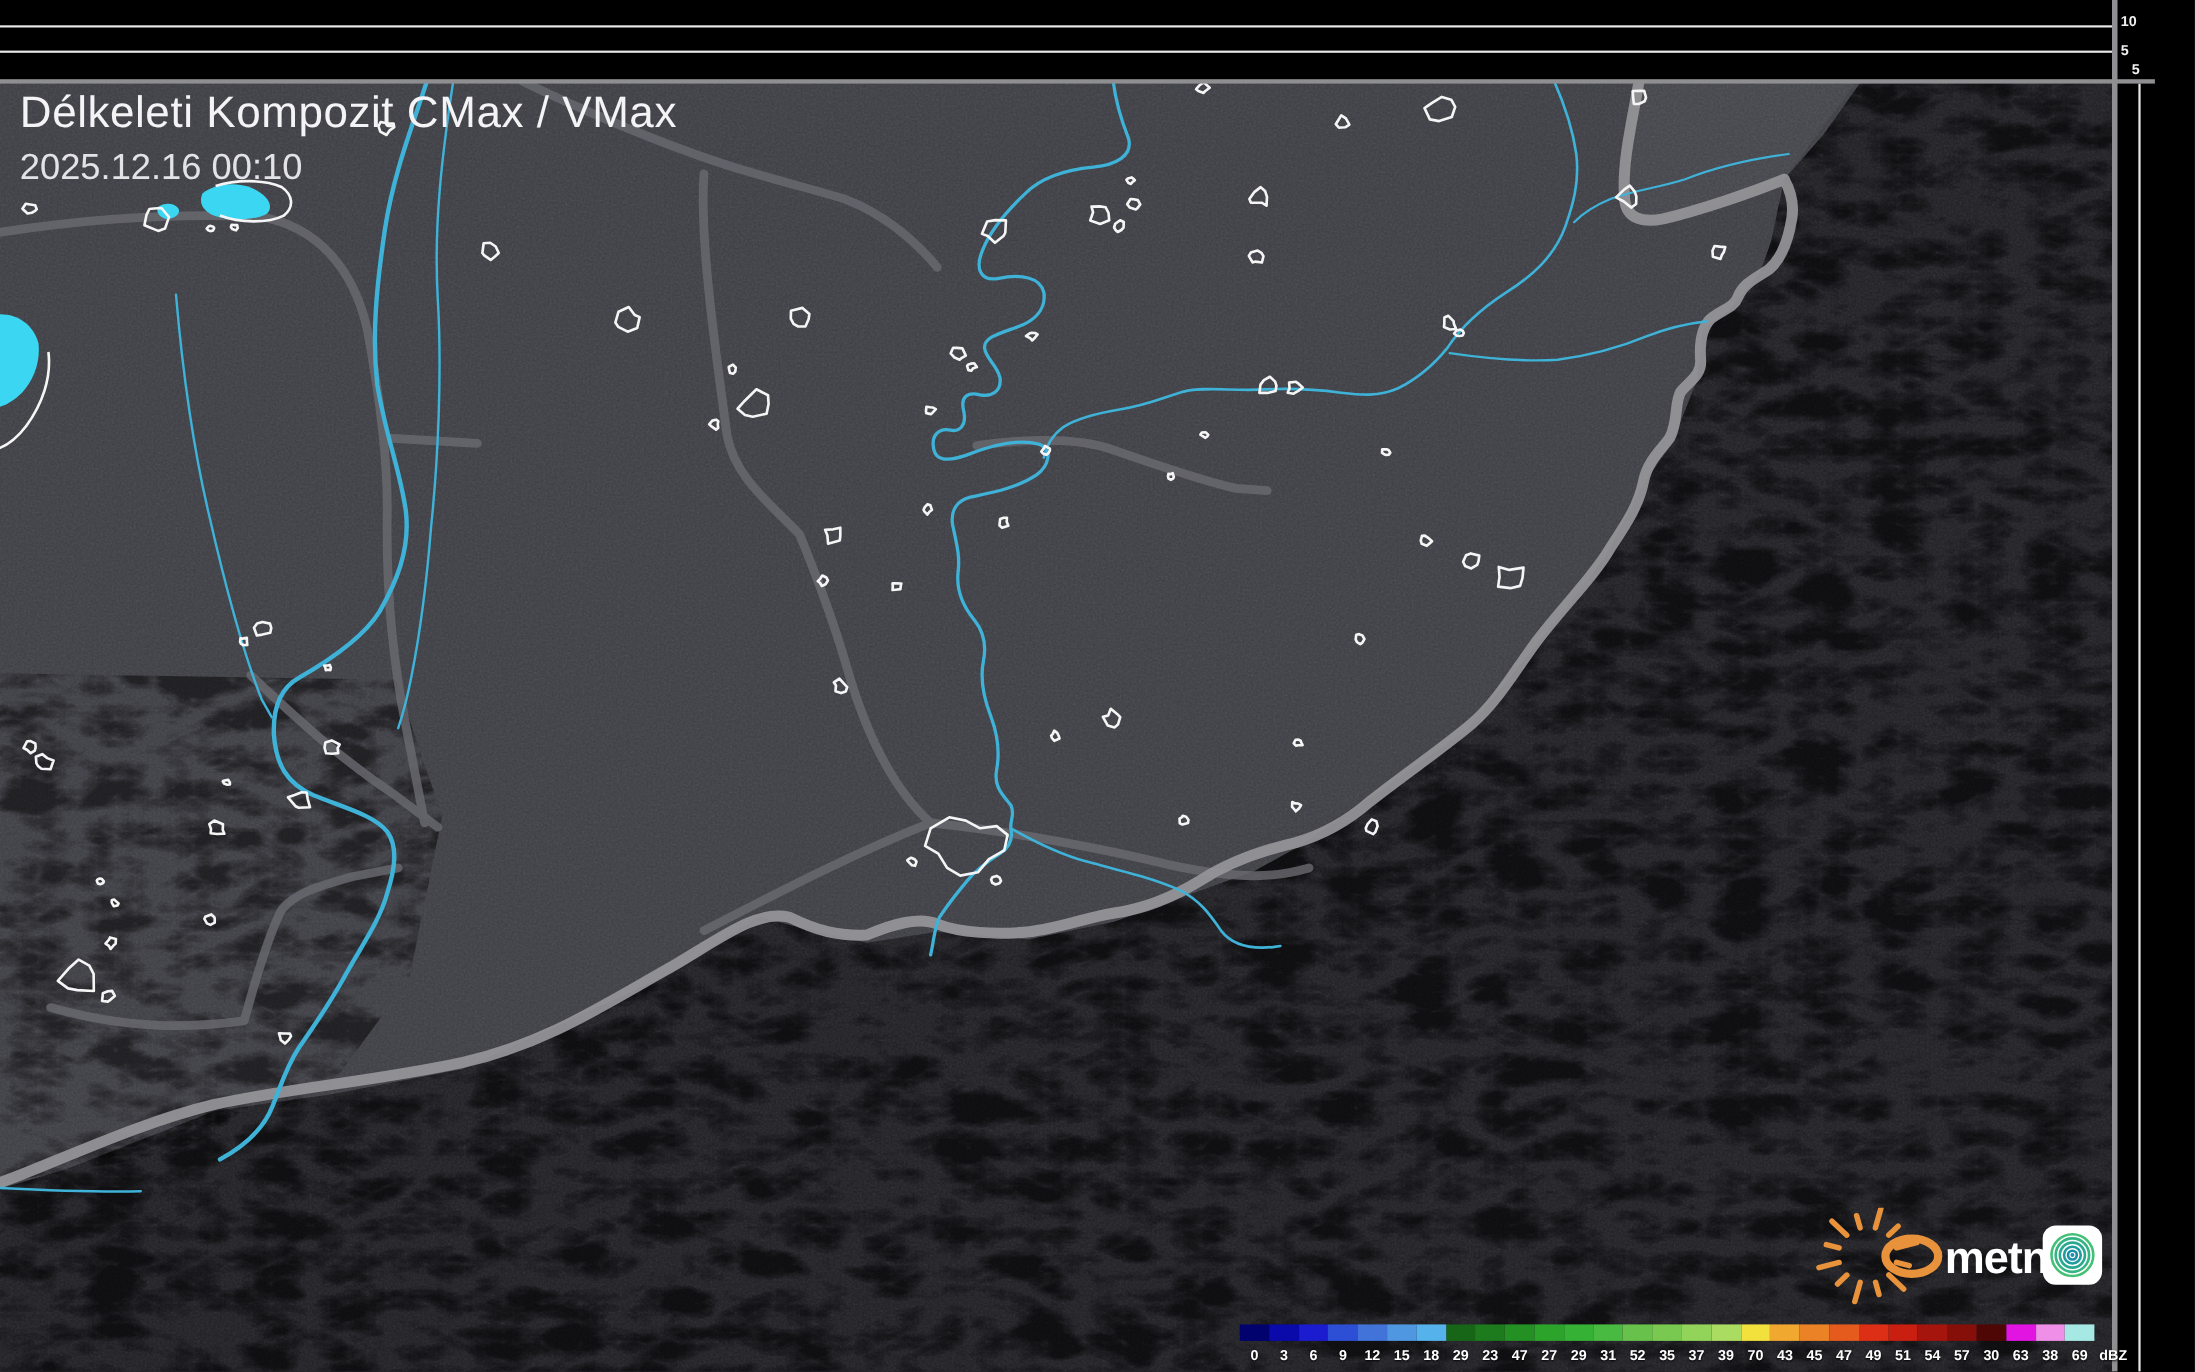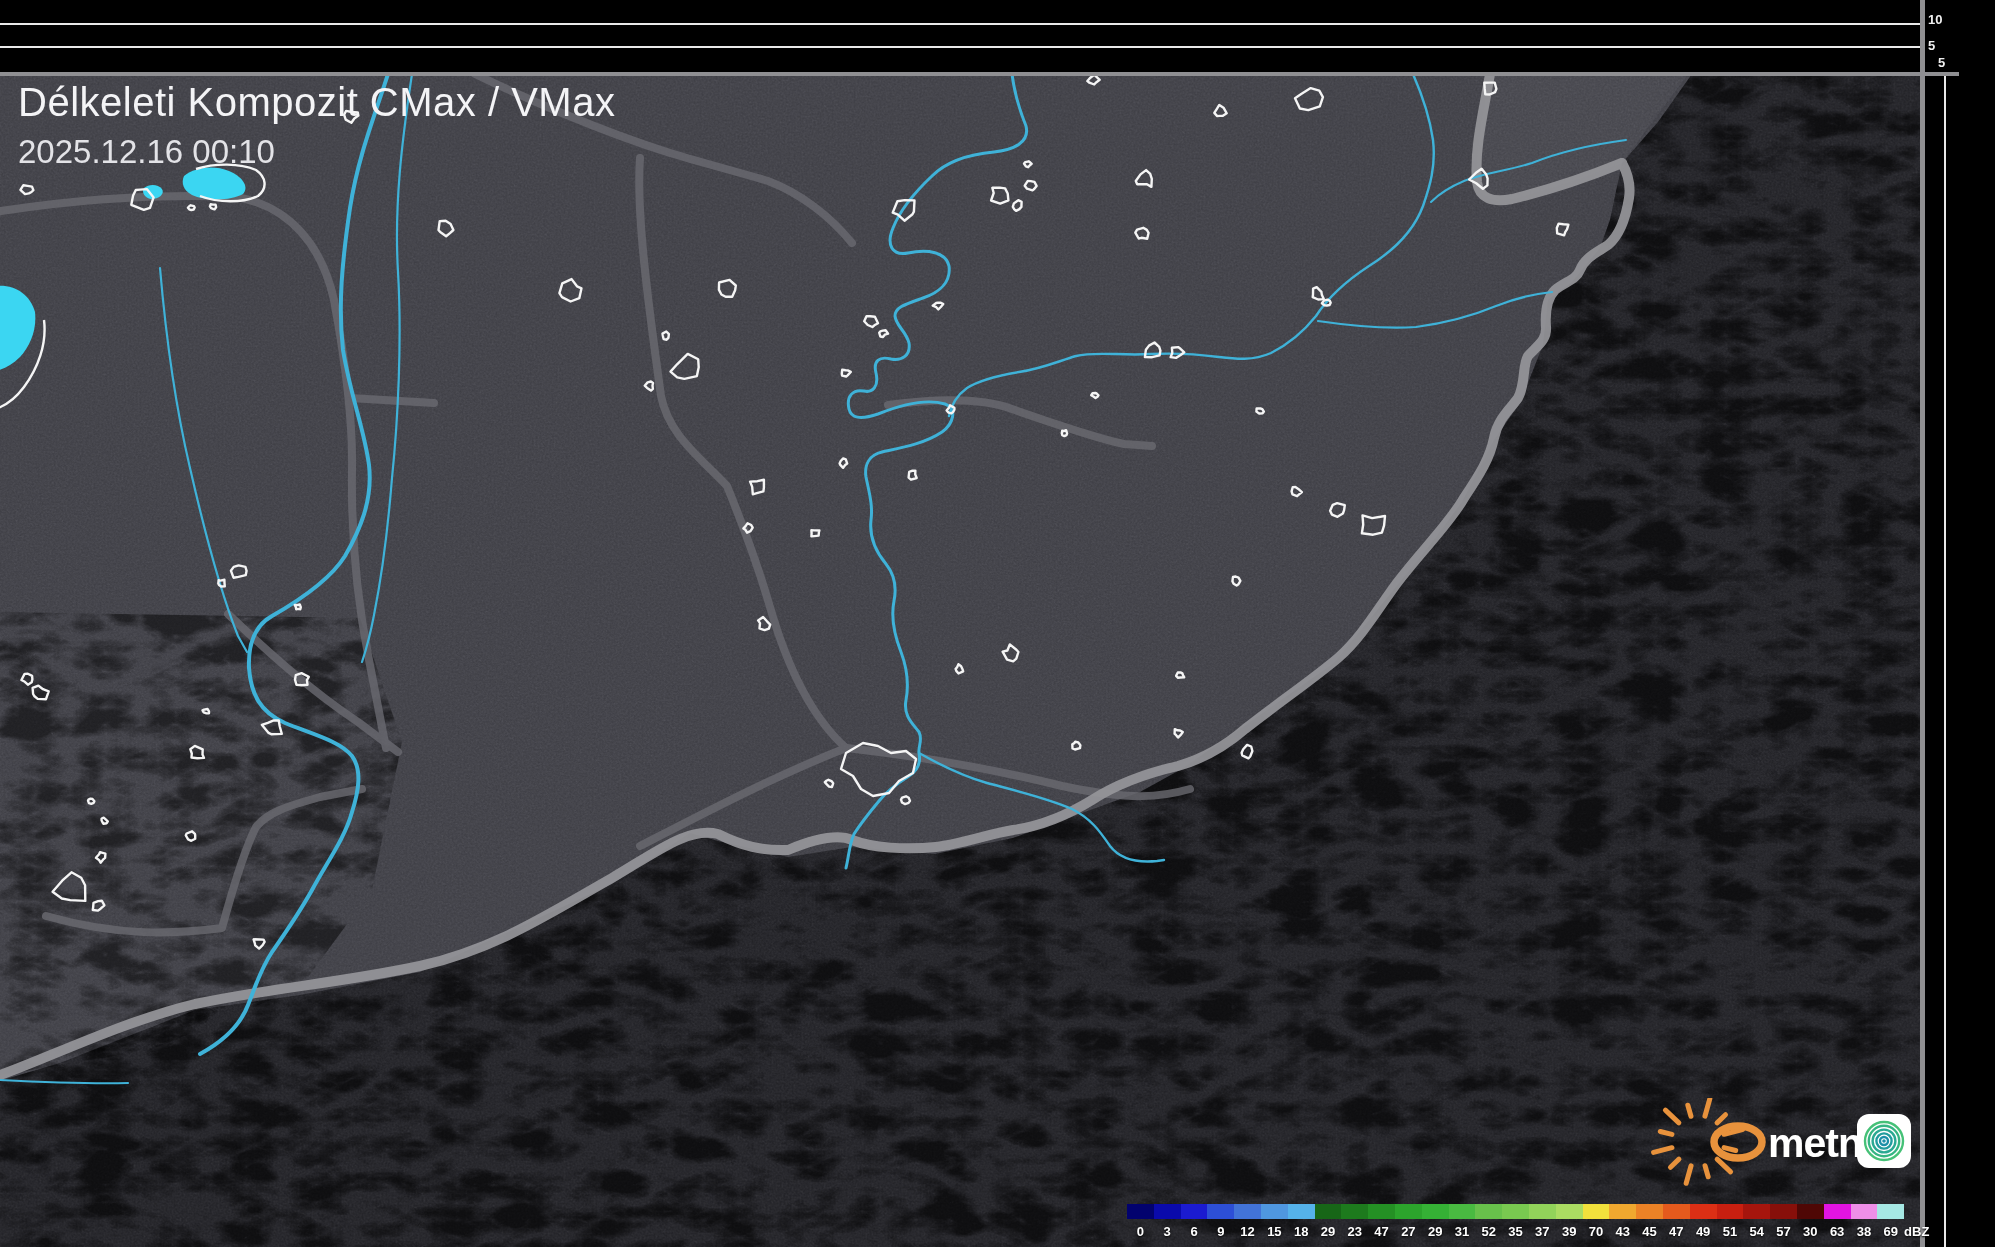--- a/index.html
+++ b/index.html
@@ -15,21 +15,21 @@
   .ruler-label{position:absolute;color:#f0f0f0;font-size:13px;font-weight:bold;z-index:4;line-height:1;}
   .title-block{position:absolute;left:18px;top:80px;z-index:4;color:#fff;}
   .title-block h1{margin:0;font-size:40px;font-weight:400;letter-spacing:.5px;color:#f4f4f6;}
   .timestamp{margin-top:8px;font-size:33px;color:#e3e3e7;}
   .colorbar{position:absolute;left:1127px;top:1204px;z-index:4;}
   .cb-cells{display:flex;height:15px;}
   .cb-cell{width:26.8px;height:15px;}
   .cb-labels{display:flex;margin-top:5px;}
   .cb-label{width:26.8px;text-align:center;color:#fff;font-size:13px;font-weight:bold;
             text-shadow:0 1px 2px #000;}
-  .cb-unit{width:34px;text-align:left;color:#fff;font-size:13px;font-weight:bold;text-shadow:0 1px 2px #000;}
+  .cb-unit{width:34px;text-align:center;color:#fff;font-size:13px;font-weight:bold;text-shadow:0 1px 2px #000;}
   #logo-svg{position:absolute;left:1638px;top:1098px;z-index:4;}
 </style>
 </head>
 <body>
 
 <div class="stage">
 
   <svg id="map-svg" width="1995" height="1247" viewBox="0 0 1995 1247">
     <defs>
       <clipPath id="mapclip">

